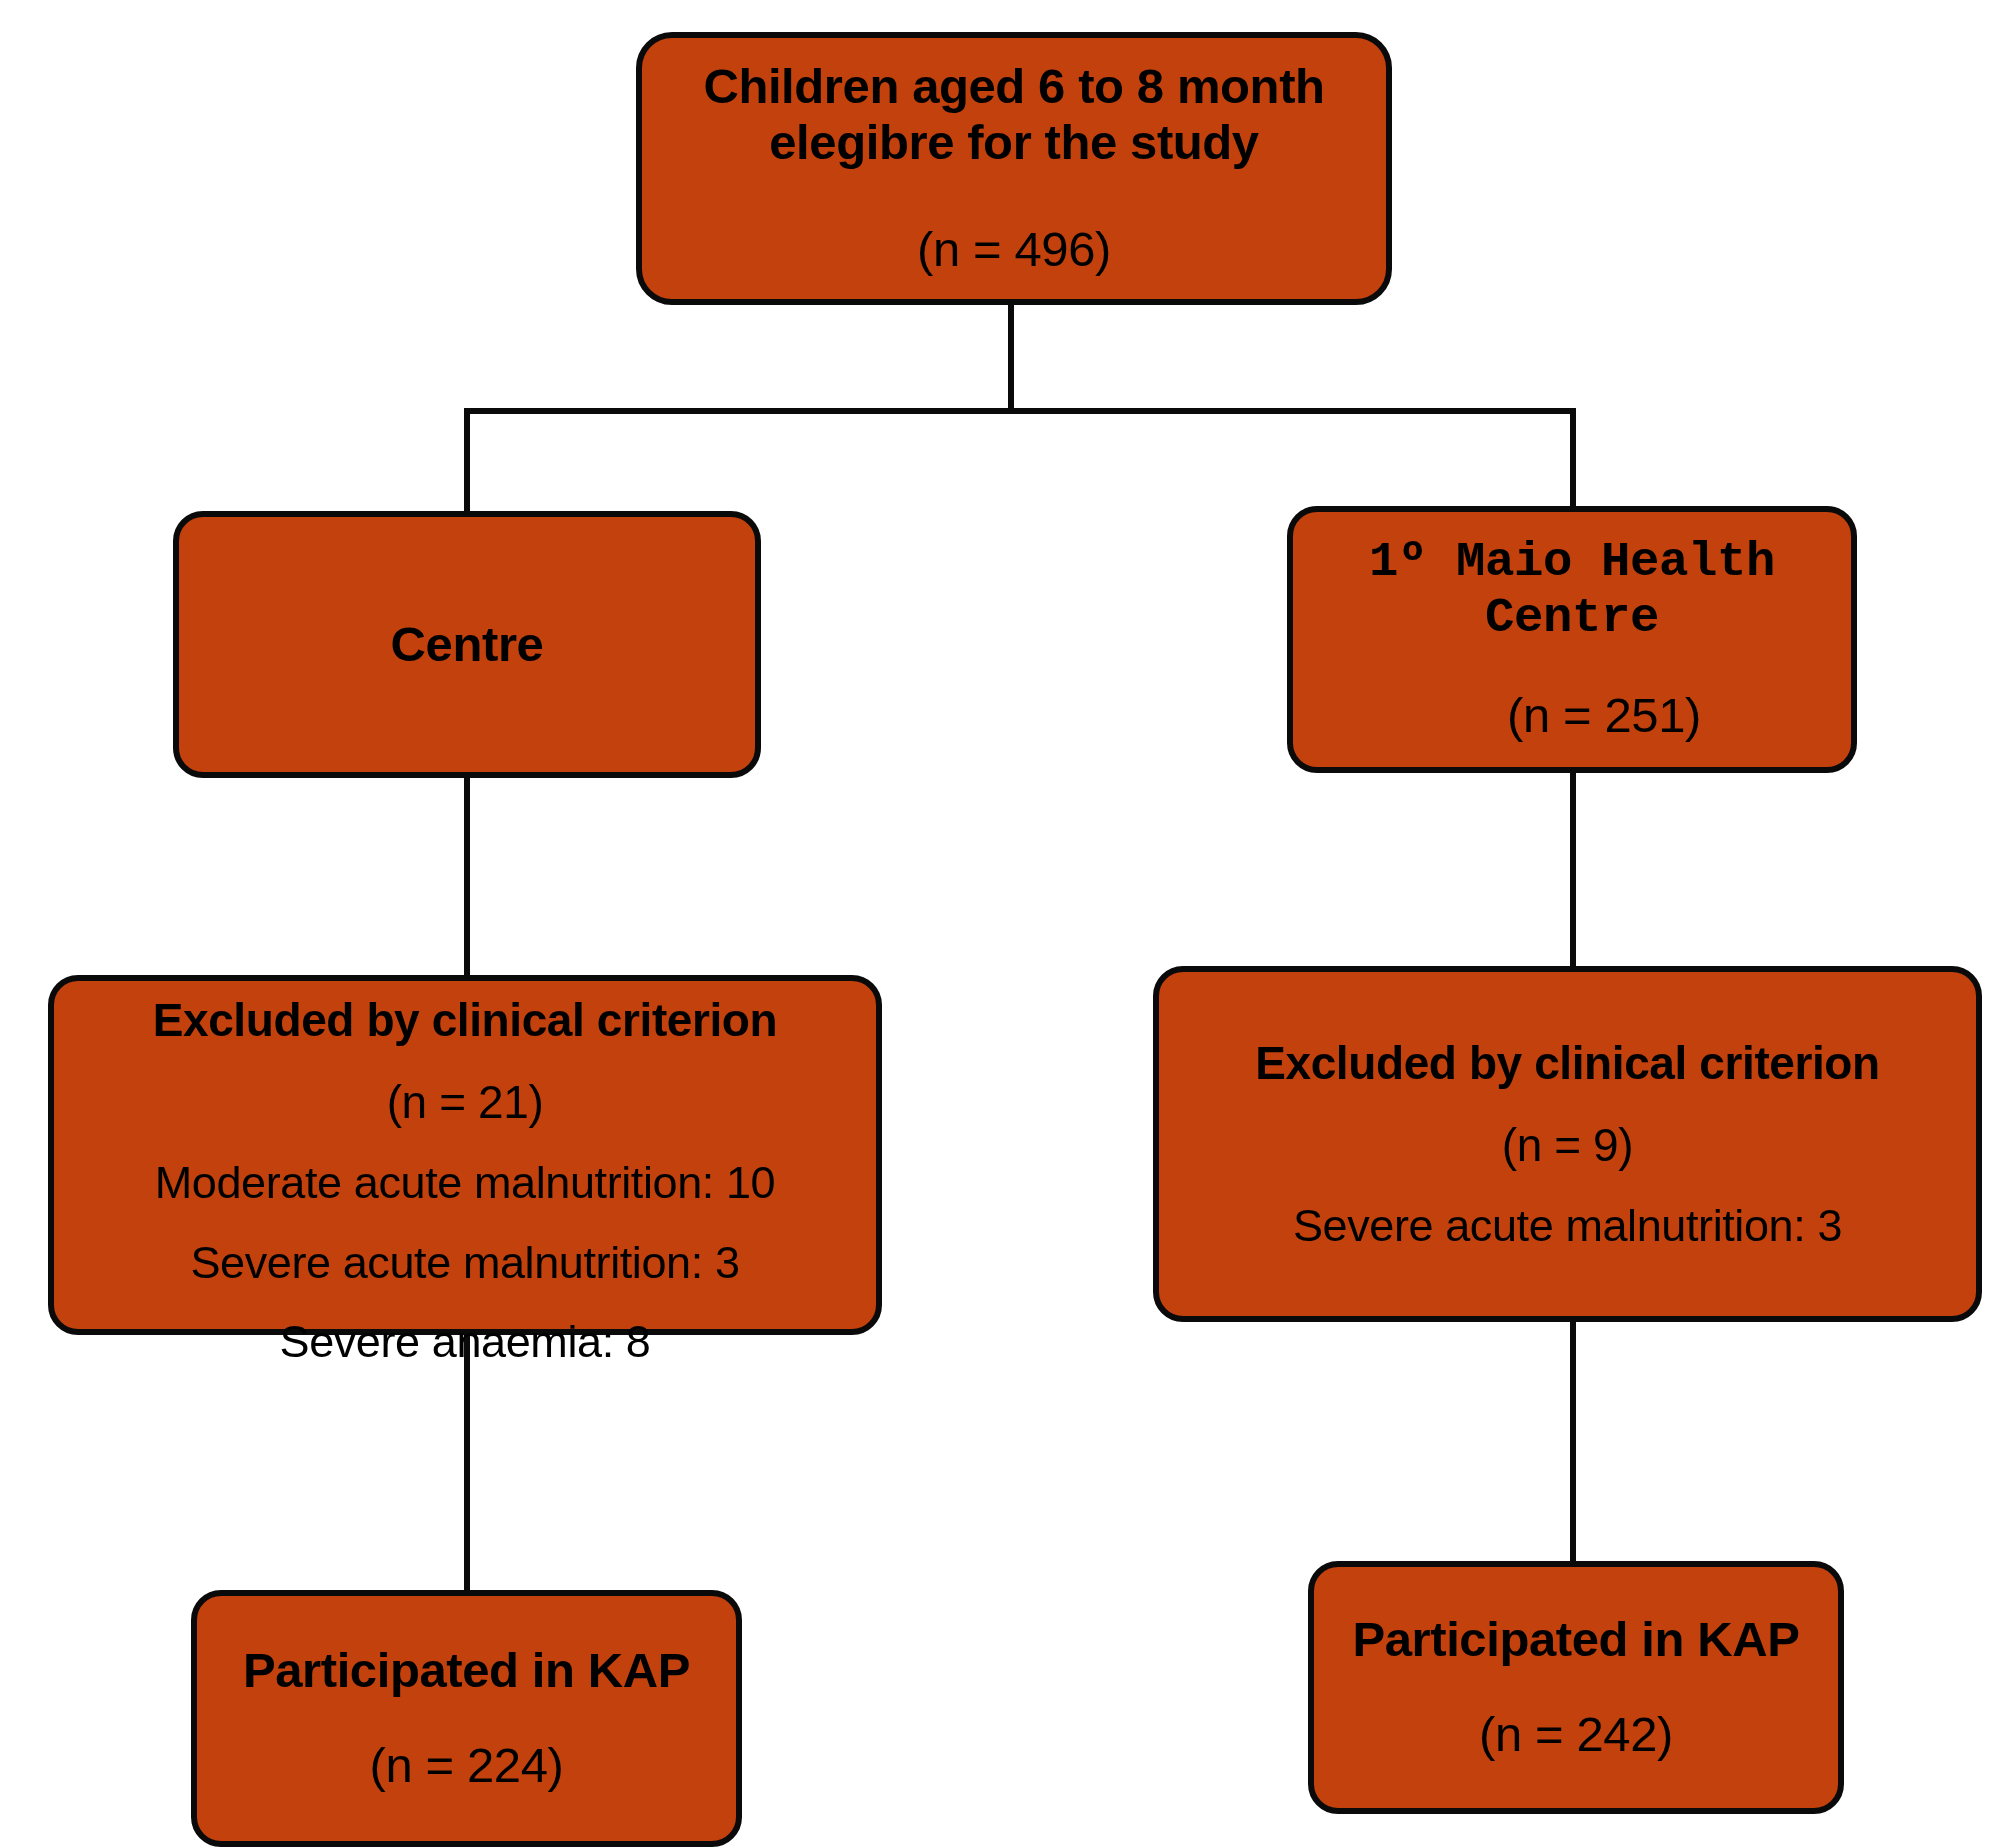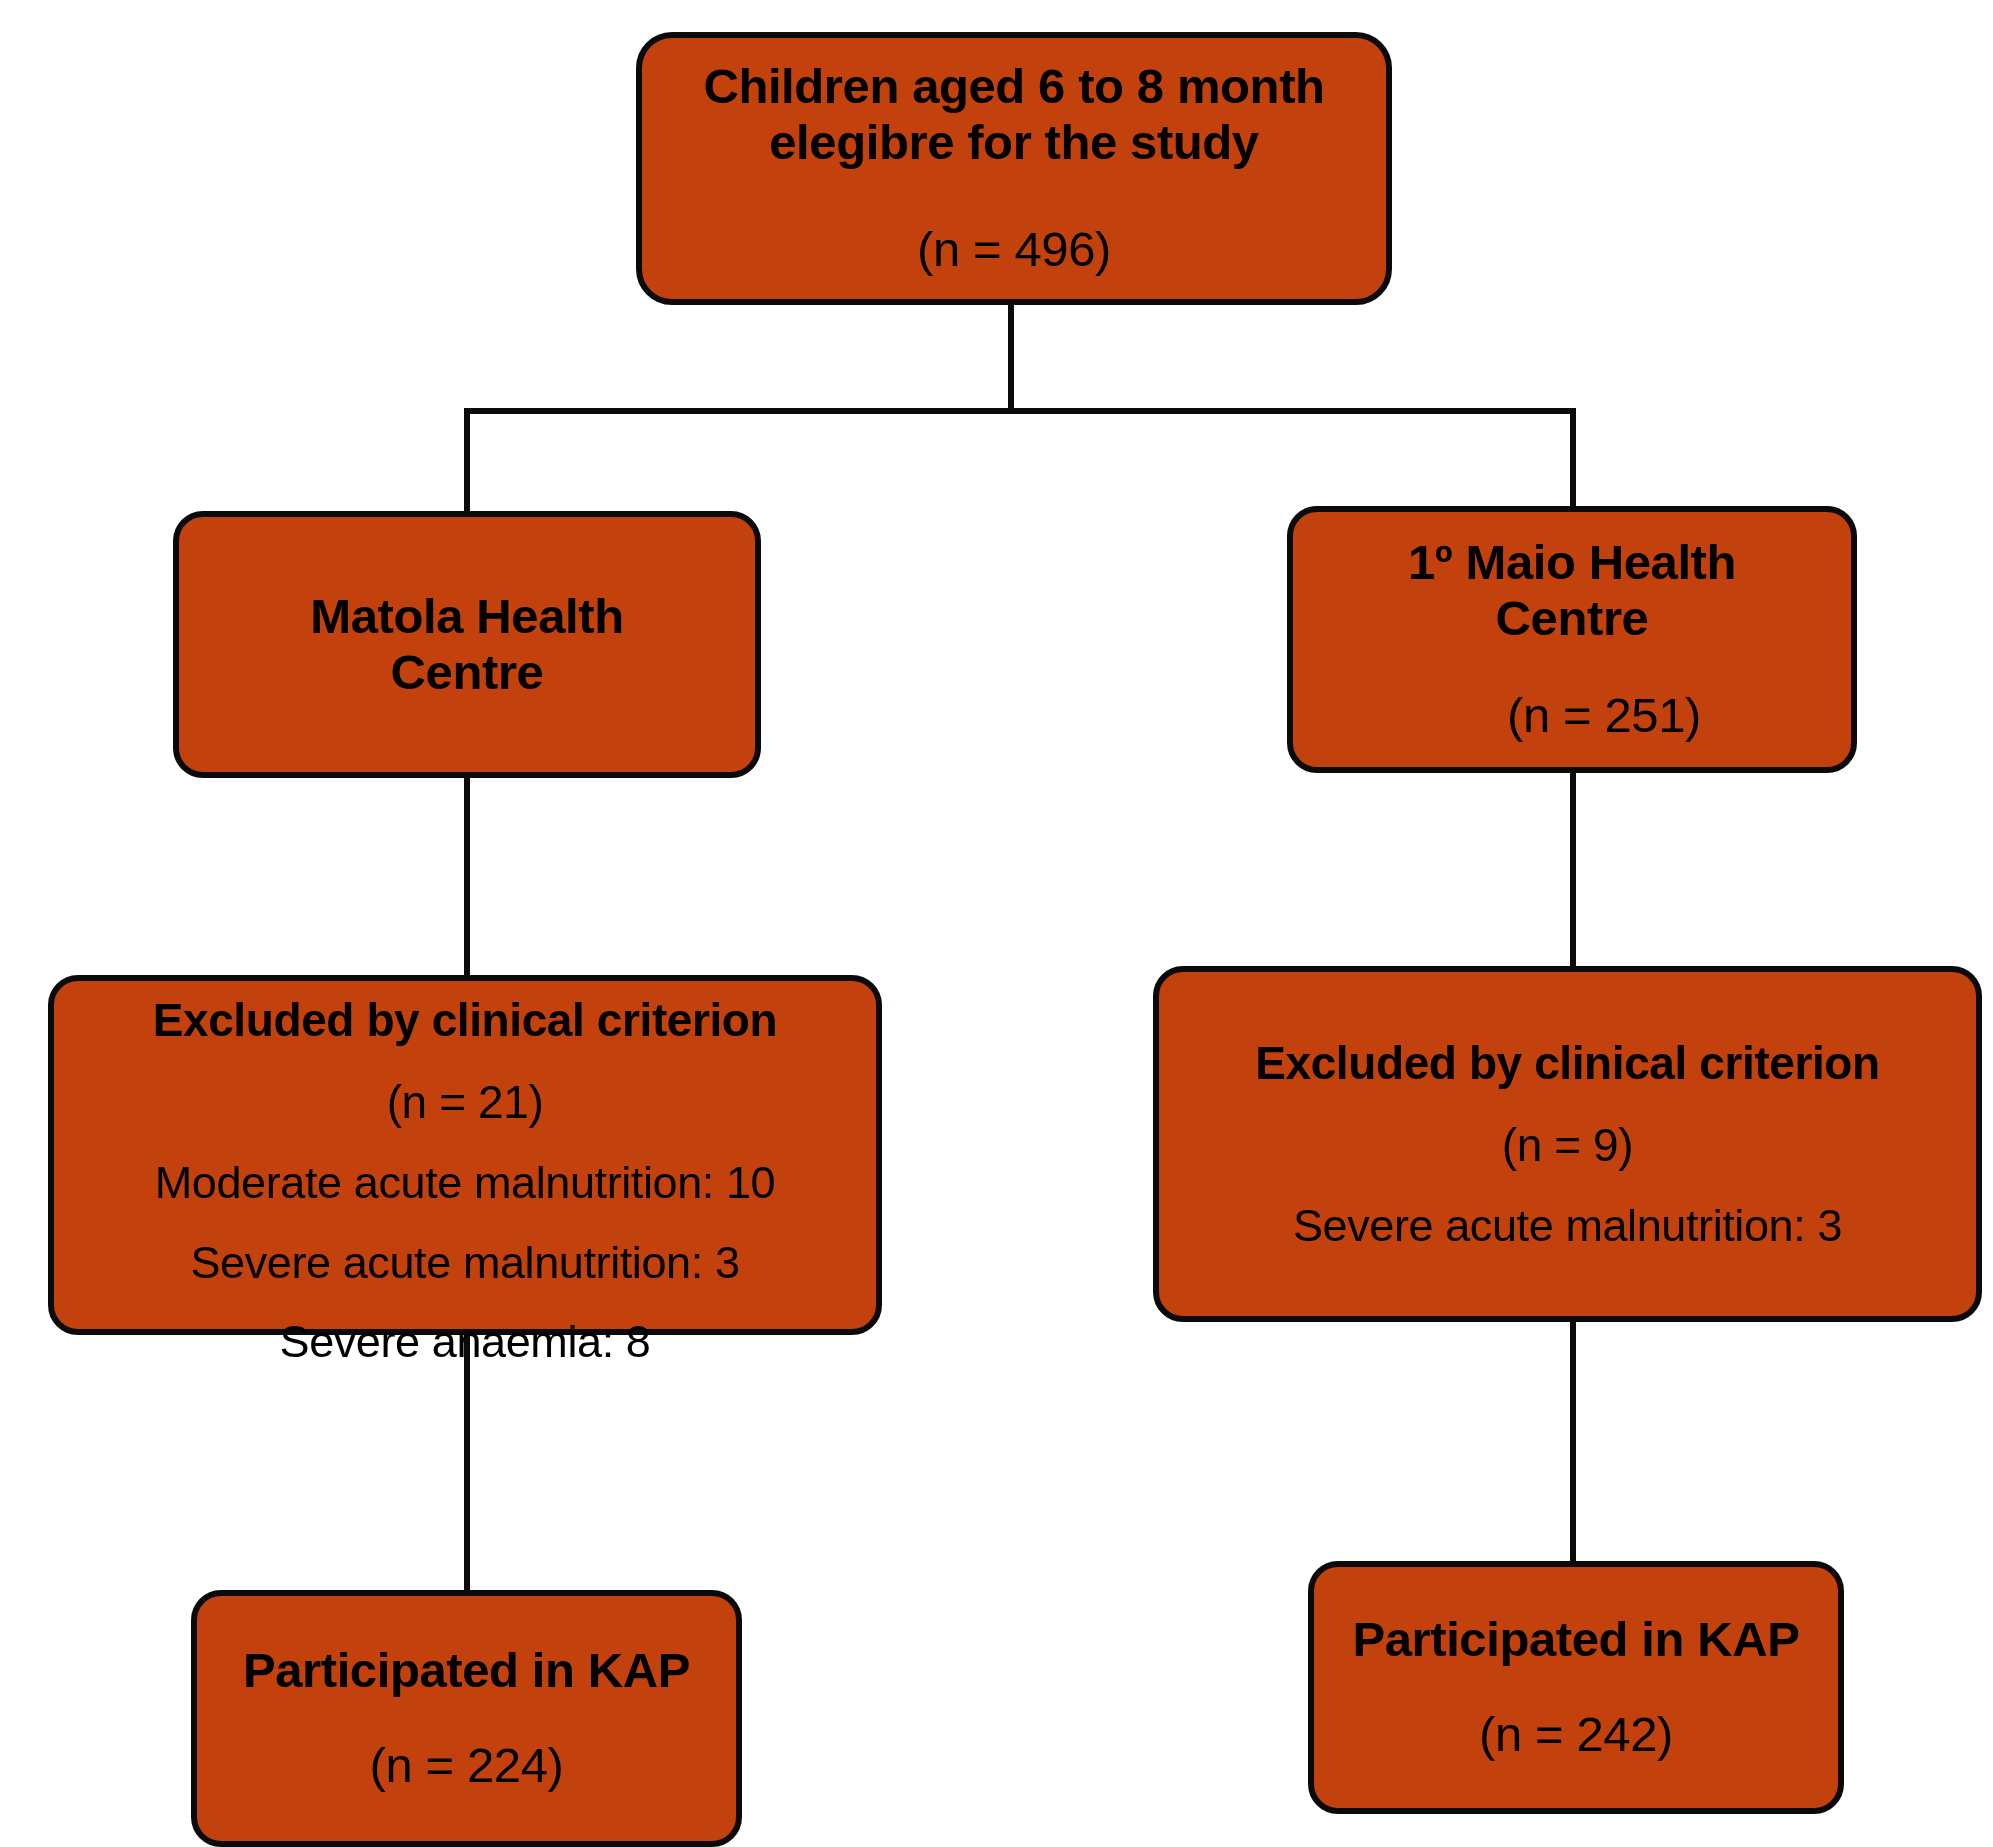--- a/index.html
+++ b/index.html
@@ -70,21 +70,21 @@
 
   #node-matola {
     left: 173px; top: 511px; width: 588px; height: 267px;
   }
   #node-matola .bold { font-size: 49px; }
   #node-matola .reg  { font-size: 49px; margin-top: 41px; }
 
   #node-maio {
     left: 1287px; top: 506px; width: 570px; height: 267px;
   }
-  #node-maio .bold { font-size: 49px; }
+  #node-maio .bold { font-size: 49px; font-family: Liberation Mono, monospace; }
   #node-maio .reg  { font-size: 49px; margin-top: 41px; margin-left: 32px; }
 
   #node-excl-left {
     left: 48px; top: 975px; width: 834px; height: 360px;
     justify-content: flex-start;
     padding-top: 12.5px;
   }
   #node-excl-left .hdr  { font-size: 46px; }
   #node-excl-left .cnt  { font-size: 46px; margin-top: 30px; }
   #node-excl-left .item { font-size: 45px; margin-top: 28.5px; }
@@ -133,21 +133,20 @@
   <div class="conn conn-v" id="conn-excl-l-down"></div>
   <div class="conn conn-v" id="conn-excl-r-down"></div>
 
   <div class="node" id="node-eligible">
     <span class="ln bold">Children aged 6 to 8 month</span>
     <span class="ln bold">elegibre for the study</span>
     <span class="ln reg">(n = 496)</span>
   </div>
 
   <div class="node" id="node-matola">
-    <span class="ln bold">Matola Health</span>
     <span class="ln bold">Centre</span>
   </div>
 
   <div class="node" id="node-maio">
     <span class="ln bold">1º Maio Health</span>
     <span class="ln bold">Centre</span>
     <span class="ln reg">(n = 251)</span>
   </div>
 
   <div class="node" id="node-excl-left">

